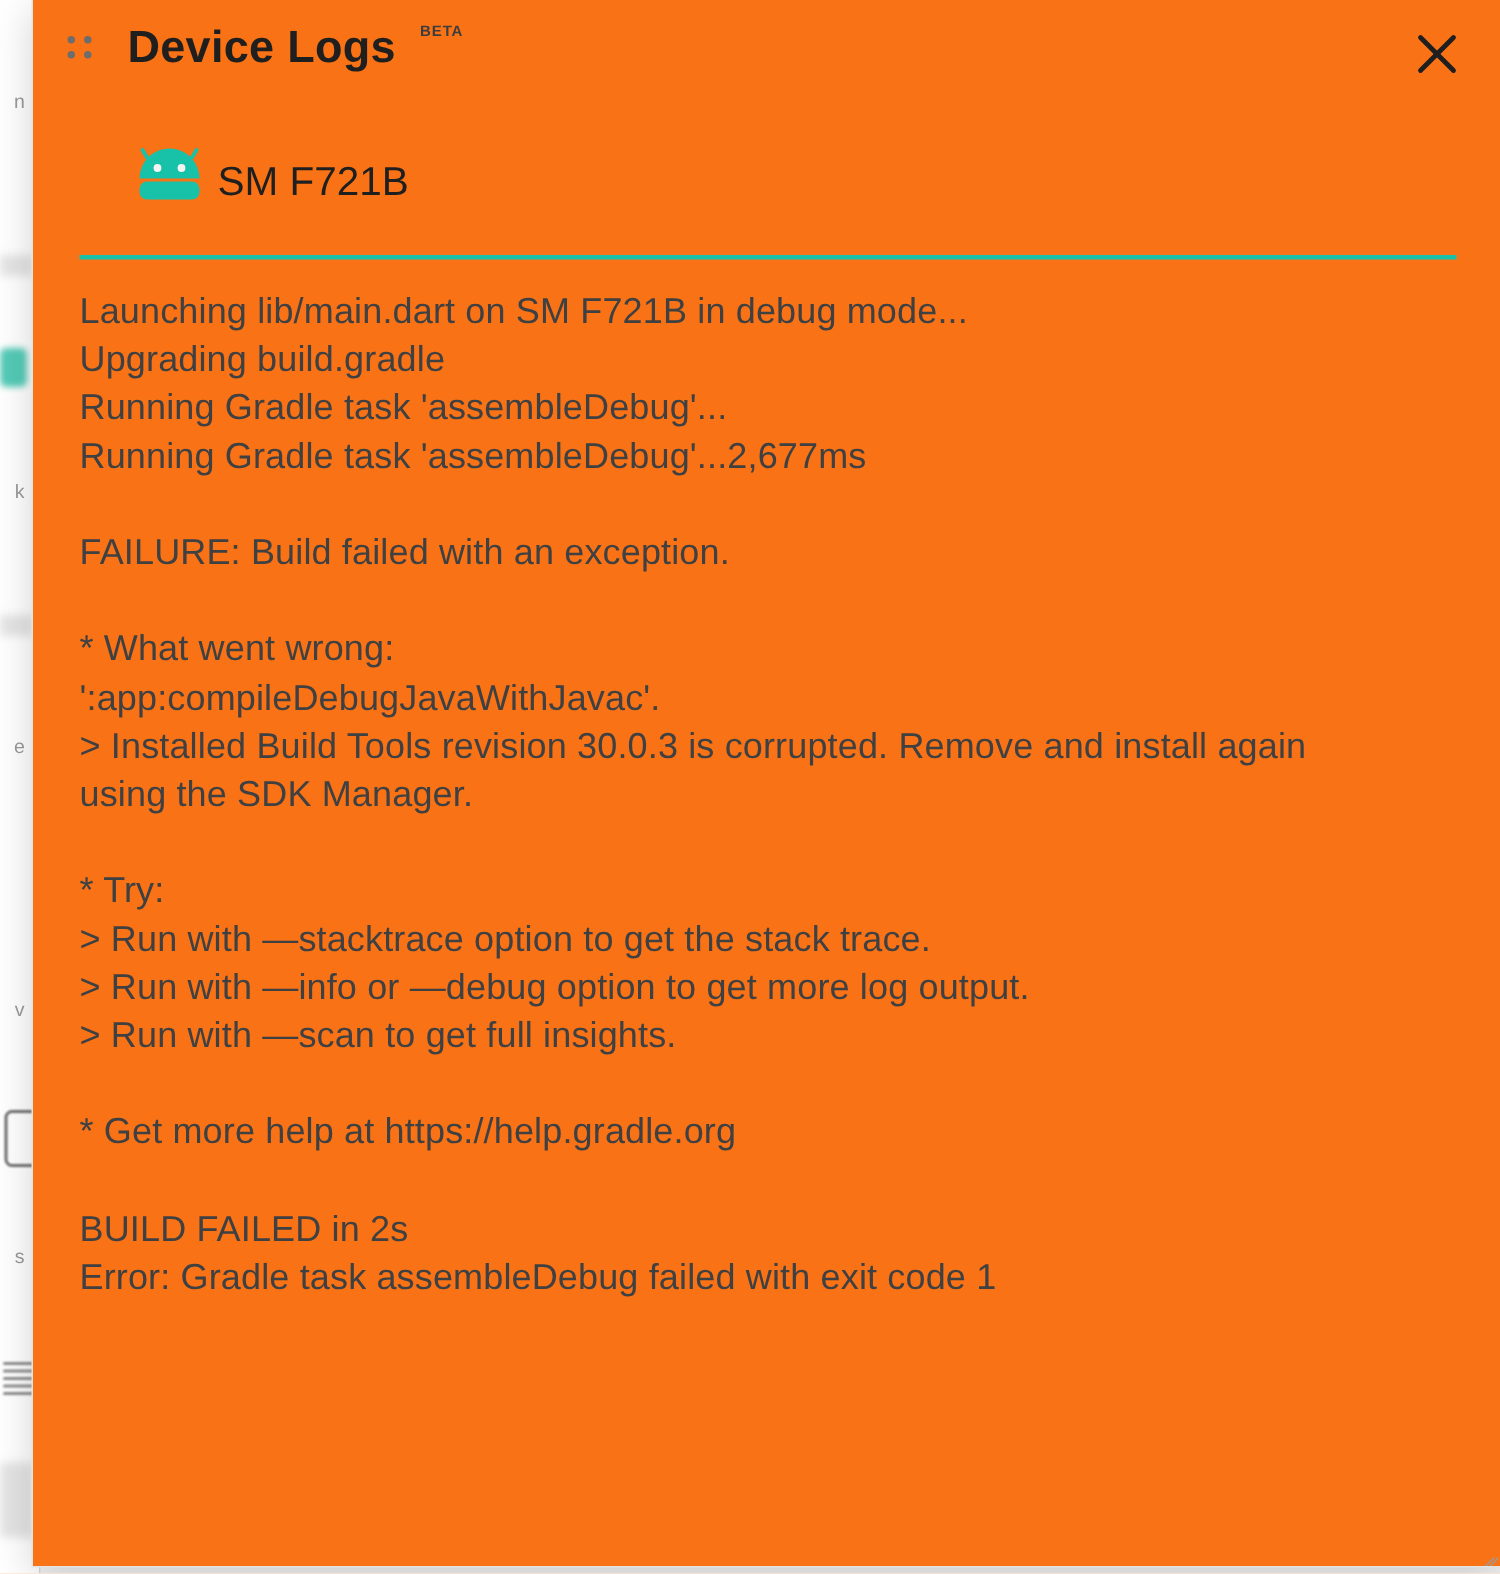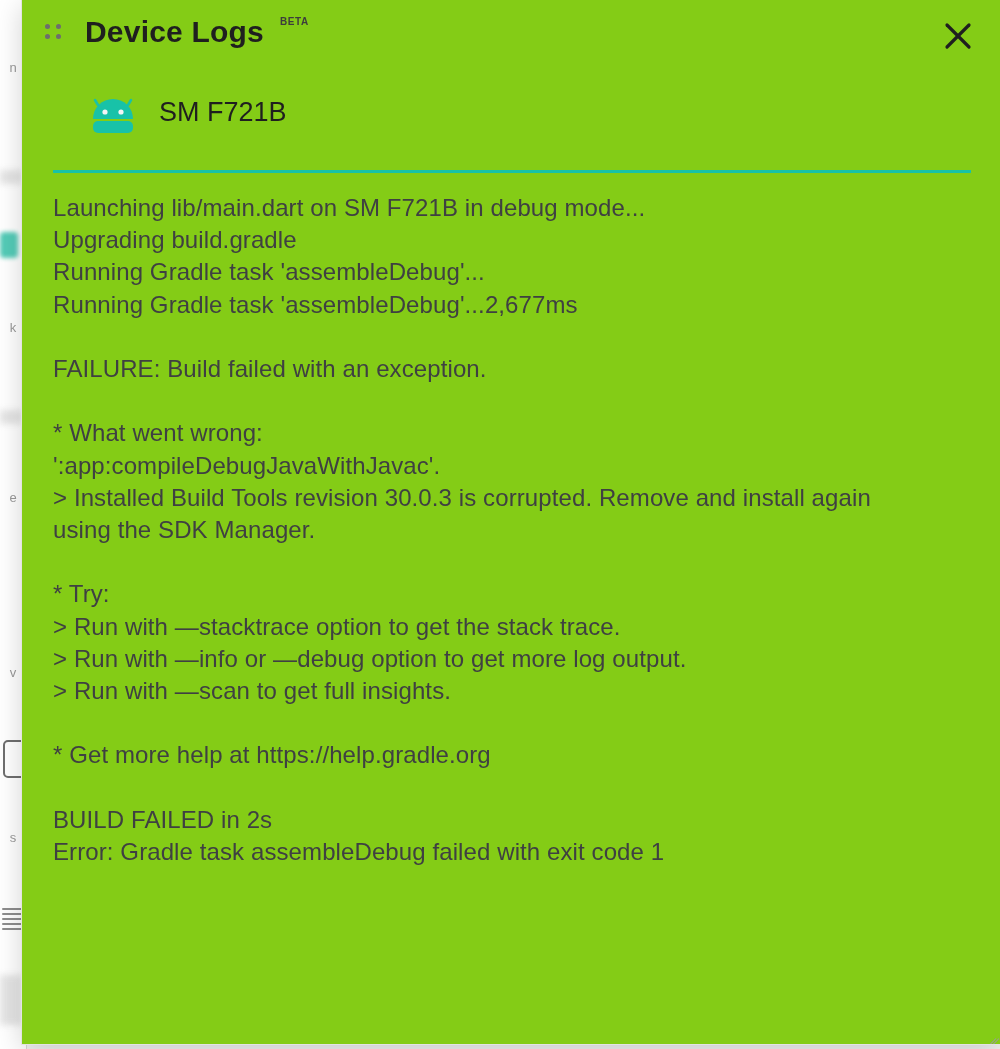--- a/index.html
+++ b/index.html
@@ -73,21 +73,21 @@
     border-radius: 5px;
     filter: blur(0.6px);
   }
 
   
   .modal {
     position: absolute;
     left: 22px; top: 0;
     width: 978px;
     height: 1044px;
-    background: #84cc16;
+    background: #f97316;
     box-shadow: 0 0 0 1px #e3e3e3, 0 6px 26px rgba(0,0,0,.18);
     overflow: hidden;
   }
   .modal-header {
     position: relative;
     height: 82px;
   }
   .drag-handle {
     position: absolute;
     left: 20px; top: 18px;
@@ -130,22 +130,22 @@
     justify-content: center;
     cursor: pointer;
     border-radius: 4px;
   }
   .close-btn svg { display: block; }
 
   .device-row {
     position: absolute;
     left: 63px; top: 97px;
     display: flex;
-    align-items: flex-start;
-    gap: 18px;
+    align-items: flex-end;
+    gap: 4px;
   }
   .android-icon { width: 56px; height: 40px; }
   .device-name {
     font-size: 27px;
     color: #1f1f1f;
   }
 
   .divider {
     position: absolute;
     left: 31px; top: 170px;

